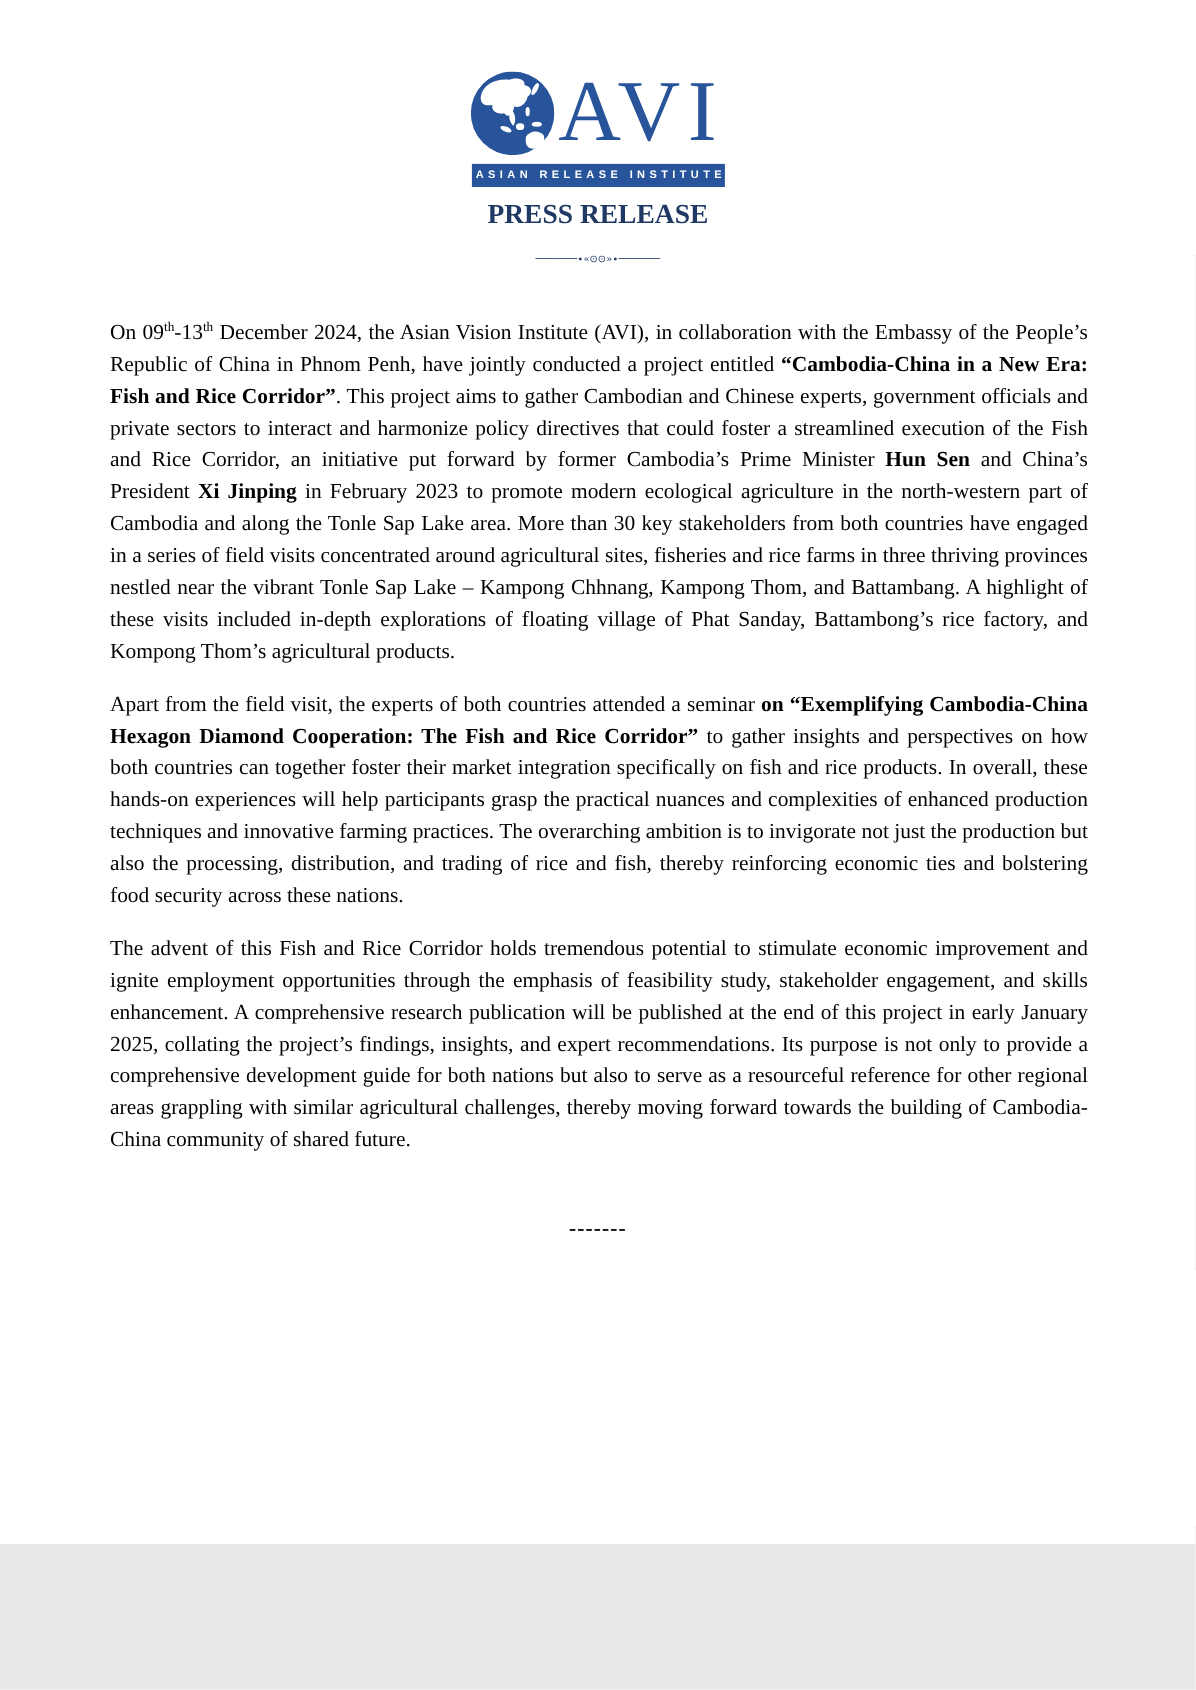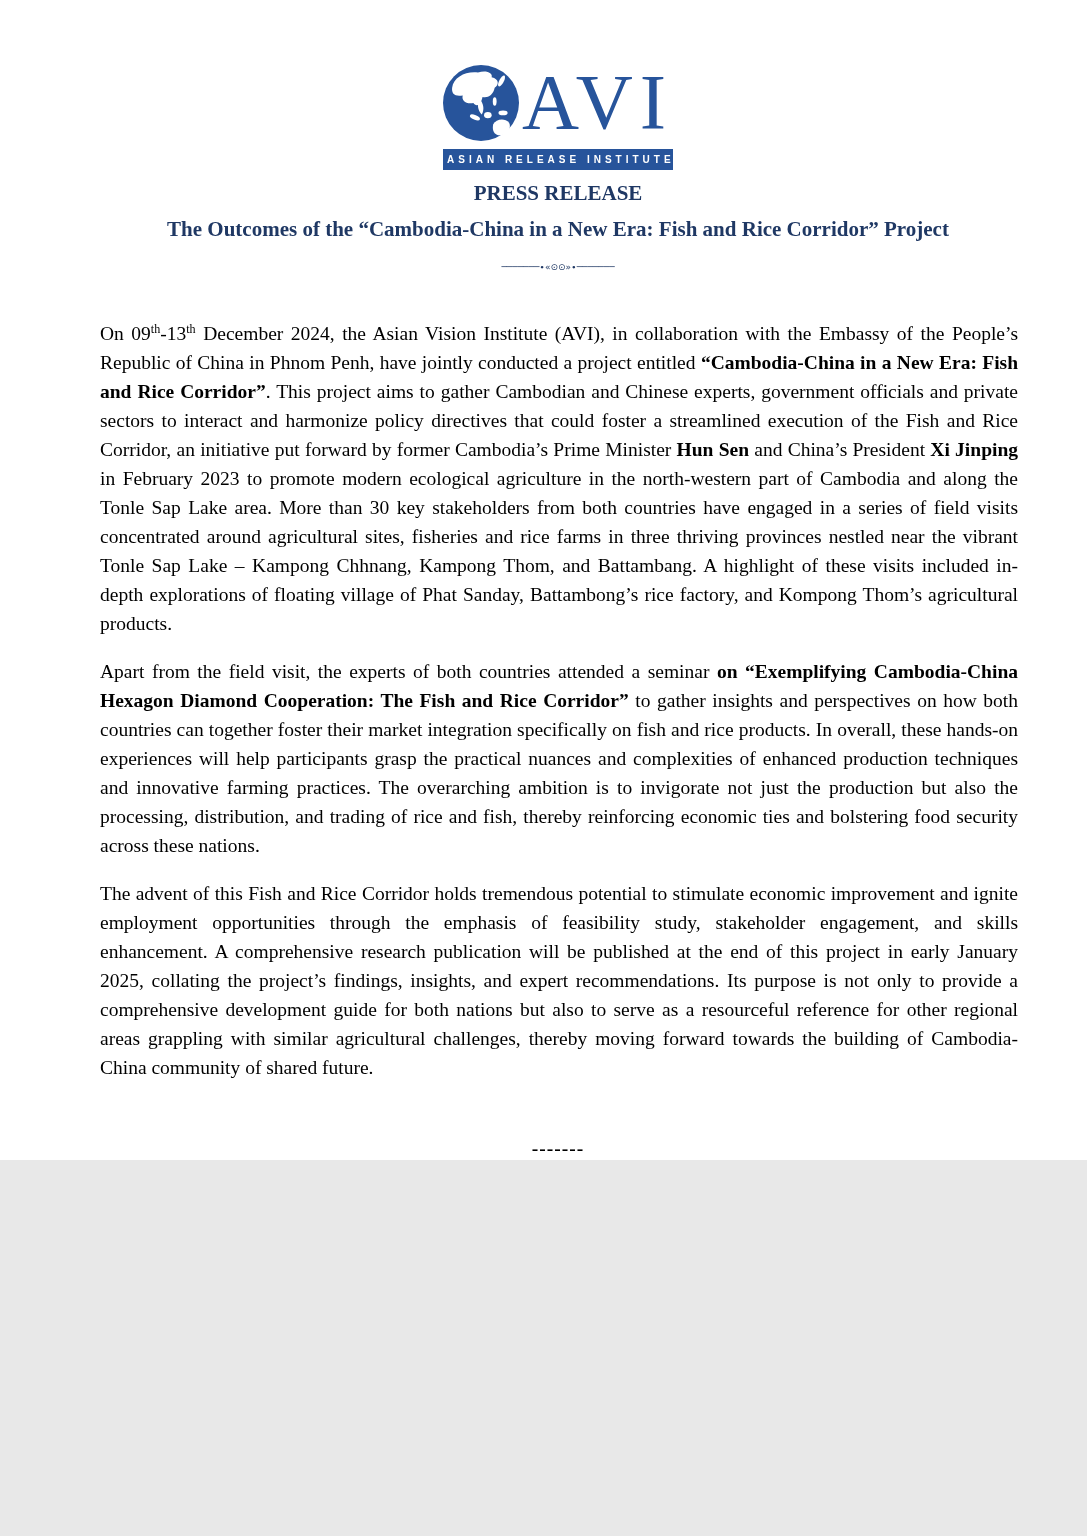--- a/index.html
+++ b/index.html
@@ -4,25 +4,25 @@
 <style>
   :root{
     --brand:#27549B;
     --heading:#1F3864;
     --text:#000000;
     --page-bg:#FFFFFF;
   }
   html,body{margin:0;padding:0;background:#e8e8e8;}
   .page{
     position:relative;
-    width:1087px;height:1160px;
+    width:1087px;height:1404px;
     margin:0 auto;
     background:var(--page-bg);
     box-sizing:border-box;
-    padding:63px 69px 0 98px;
+    padding:63px 98px 0 98px;
     font-family:"Liberation Serif", serif;
     color:var(--text);
   }
   
   .masthead{width:230px;margin:0 auto;text-align:center;}
   .logo-row{display:flex;align-items:center;justify-content:center;gap:3px;height:80px;}
   .globe{width:76px;height:76px;display:inline-block;flex:0 0 auto;}
   .globe svg{width:76px;height:76px;display:block;}
   .acronym{
     font-family:"Liberation Serif", serif;
@@ -43,21 +43,21 @@
     letter-spacing:4px;
     text-indent:4px;
     white-space:nowrap;
   }
   
   .kicker{
     margin-top:11px;
     text-align:center;
     color:var(--heading);
     font-weight:bold;
-    font-size:21px;
+    font-size:25px;
     line-height:1.2;
   }
   .title{
     margin:10px 0 0 0;
     text-align:center;
     color:var(--heading);
     font-weight:bold;
     font-size:21px;
     line-height:1.25;
   }
@@ -108,21 +108,20 @@
           <path fill="#FFFFFF" d="M66,78 C70,71 81,69 87,76 C90,82 86,90 78,92 C69,94 64,88 66,78 Z"></path>
         </svg>
       </span>
       <span class="acronym">AVI</span>
     </div>
     <div class="banner">ASIAN RELEASE INSTITUTE</div>
   </header>
 
   <div class="kicker">PRESS RELEASE</div>
 
-  <h1 class="title">The Outcomes of the “Cambodia-China in a New Era: Fish and Rice Corridor” Project</h1>
 
   <div class="ornament">───────∙«⊙⊙»∙───────</div>
 
   <main class="doc-body">
     <p><span>On 09</span><sup>th</sup><span>-13</span><sup>th</sup><span> December 2024, the Asian Vision Institute (AVI), in collaboration with the Embassy of the People’s Republic of China in Phnom Penh, have jointly conducted a project entitled </span><span class="b">“Cambodia-China in a New Era: Fish and Rice Corridor”</span><span>. This project aims to gather Cambodian and Chinese experts, government officials and private sectors to interact and harmonize policy directives that could foster a streamlined execution of the Fish and Rice Corridor, an initiative put forward by former Cambodia’s Prime Minister </span><span class="b">Hun Sen</span><span> and China’s President </span><span class="b">Xi Jinping</span><span> in February 2023 to promote modern ecological agriculture in the north-western part of Cambodia and along the Tonle Sap Lake area. More than 30 key stakeholders from both countries have engaged in a series of field visits concentrated around agricultural sites, fisheries and rice farms in three thriving provinces nestled near the vibrant Tonle Sap Lake – Kampong Chhnang, Kampong Thom, and Battambang. A highlight of these visits included in-depth explorations of floating village of Phat Sanday, Battambong’s rice factory, and Kompong Thom’s agricultural products.</span></p>
     <p><span>Apart from the field visit, the experts of both countries attended a seminar </span><span class="b">on “Exemplifying Cambodia-China Hexagon Diamond Cooperation: The Fish and Rice Corridor”</span><span> to gather insights and perspectives on how both countries can together foster their market integration specifically on fish and rice products. In overall, these hands-on experiences will help participants grasp the practical nuances and complexities of enhanced production techniques and innovative farming practices. The overarching ambition is to invigorate not just the production but also the processing, distribution, and trading of rice and fish, thereby reinforcing economic ties and bolstering food security across these nations.</span></p>
     <p><span>The advent of this Fish and Rice Corridor holds tremendous potential to stimulate economic improvement and ignite employment opportunities through the emphasis of feasibility study, stakeholder engagement, and skills enhancement. A comprehensive research publication will be published at the end of this project in early January 2025, collating the project’s findings, insights, and expert recommendations. Its purpose is not only to provide a comprehensive development guide for both nations but also to serve as a resourceful reference for other regional areas grappling with similar agricultural challenges, thereby moving forward towards the building of Cambodia-China community of shared future.</span></p>
   </main>
 
   <div class="footer-mark">-------</div>

